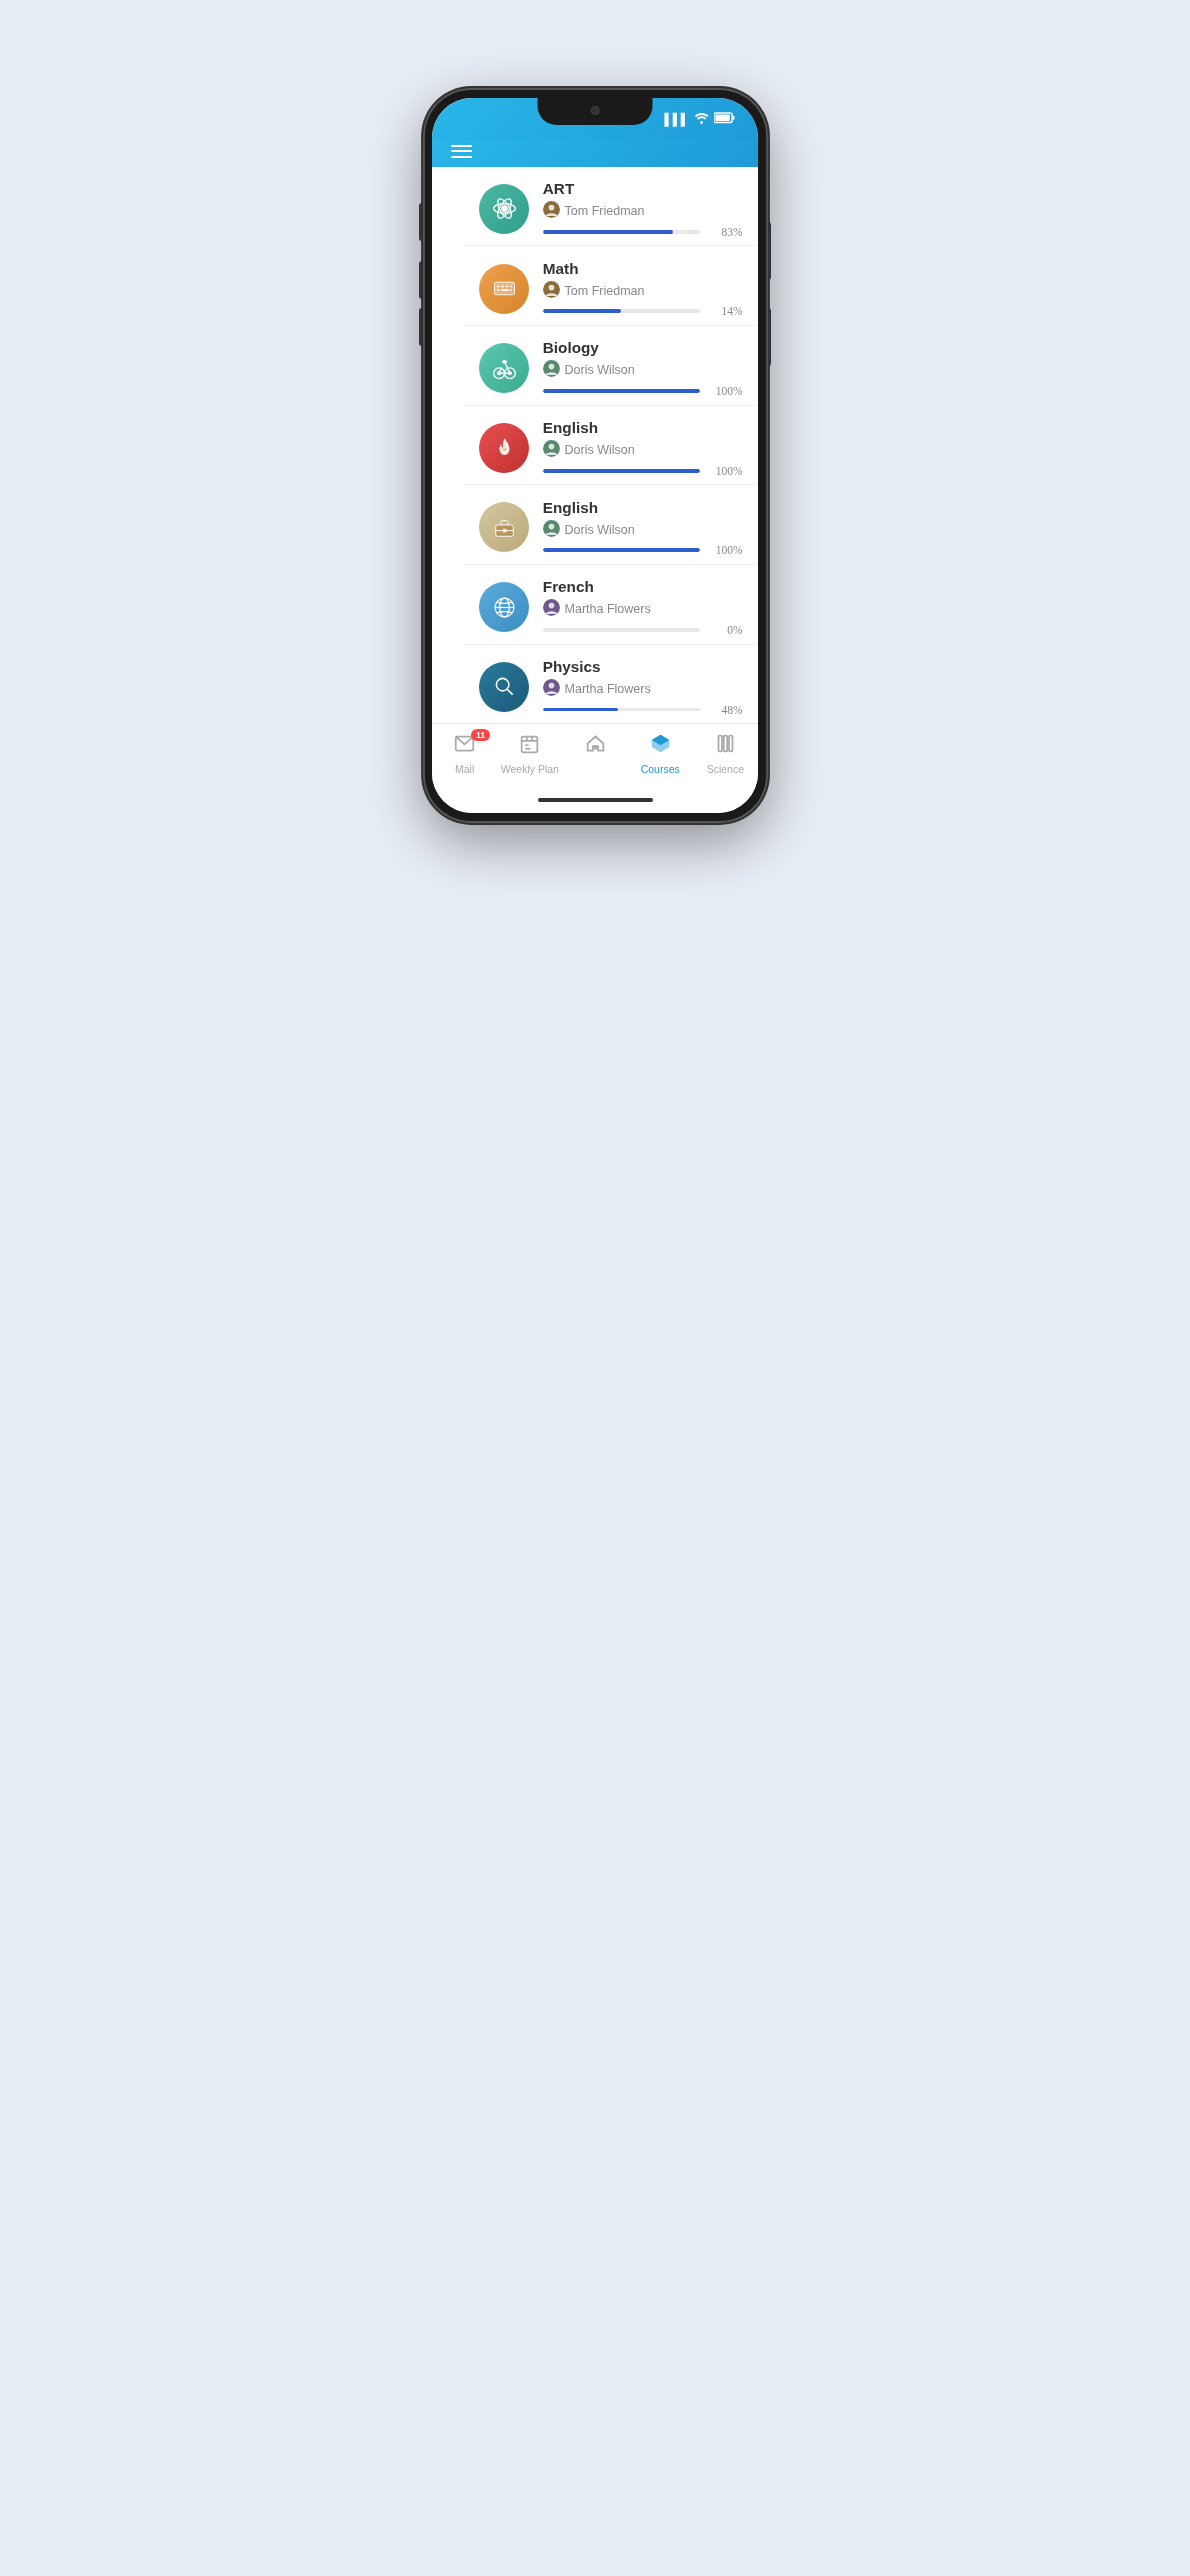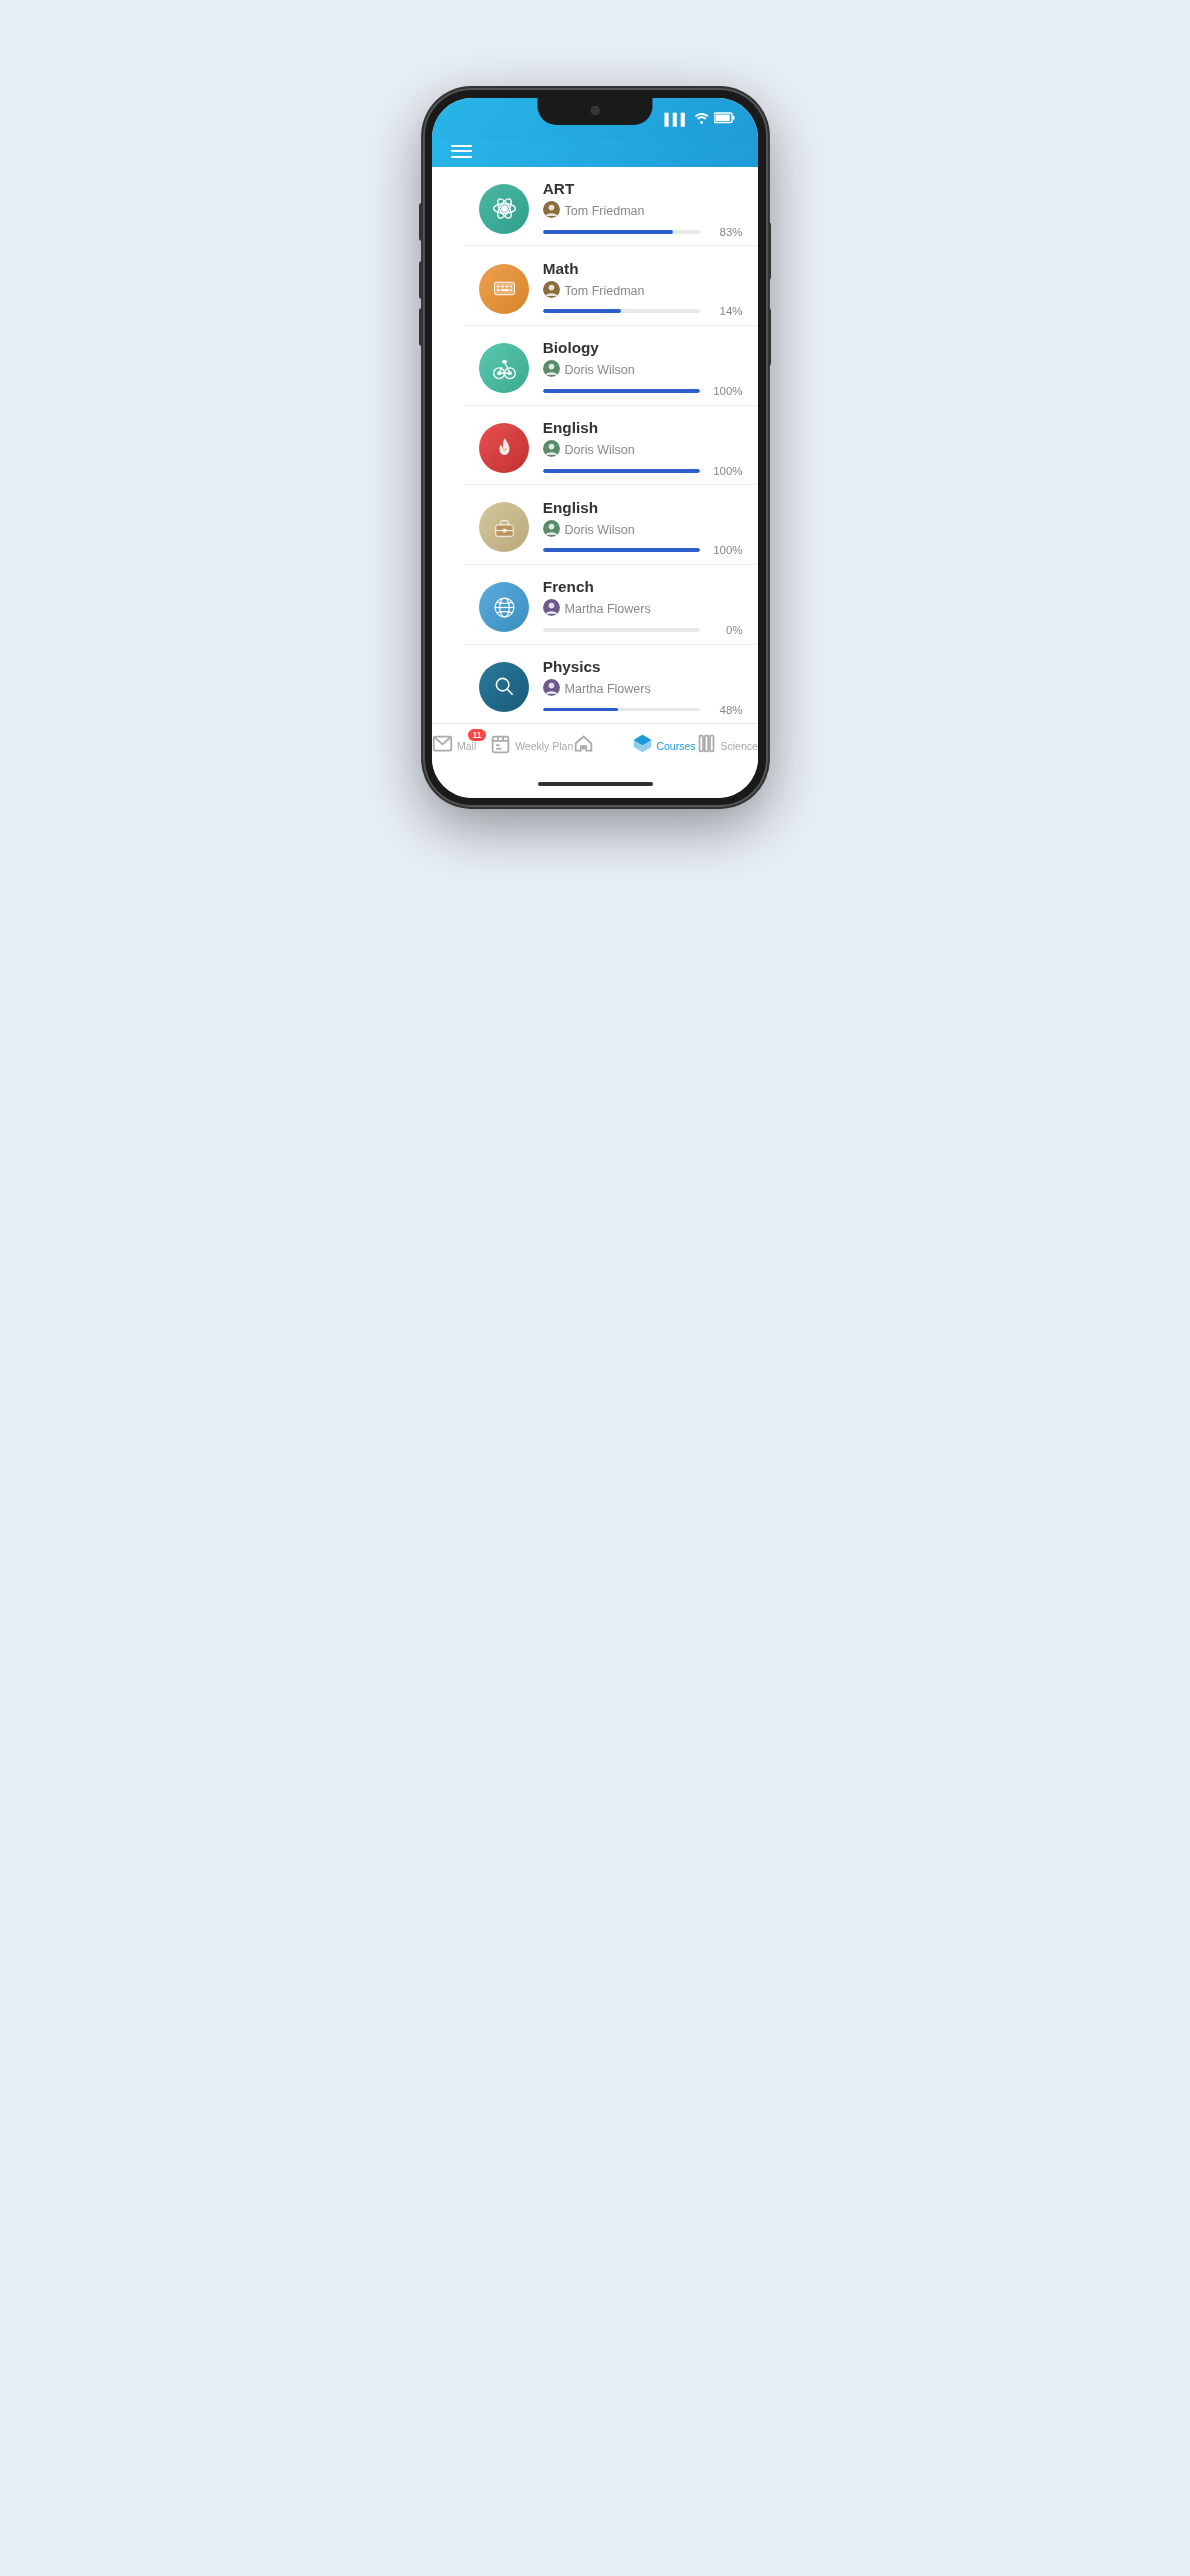--- a/index.html
+++ b/index.html
@@ -254,33 +254,35 @@
       height: 100%;
       background: #2c5fcb;
       border-radius: 1.9px;
     }
 
     .progress-pct {
       font-size: 11.5px;
       color: #888;
       min-width: 35px;
       text-align: right;
+      font-family: Liberation Serif, serif;
     }
 
     
     .tab-bar {
       background: #fff;
       border-top: 1px solid #e8e8e8;
       display: flex;
       justify-content: space-around;
       padding: 9.6px 0 15.3px;
     }
 
     .tab-item {
       display: flex;
+      flex-direction: column;
       align-items: center;
       gap: 3.8px;
       cursor: pointer;
       position: relative;
       min-width: 58px;
     }
 
     .tab-icon {
       font-size: 21px;
       color: #aaa;

